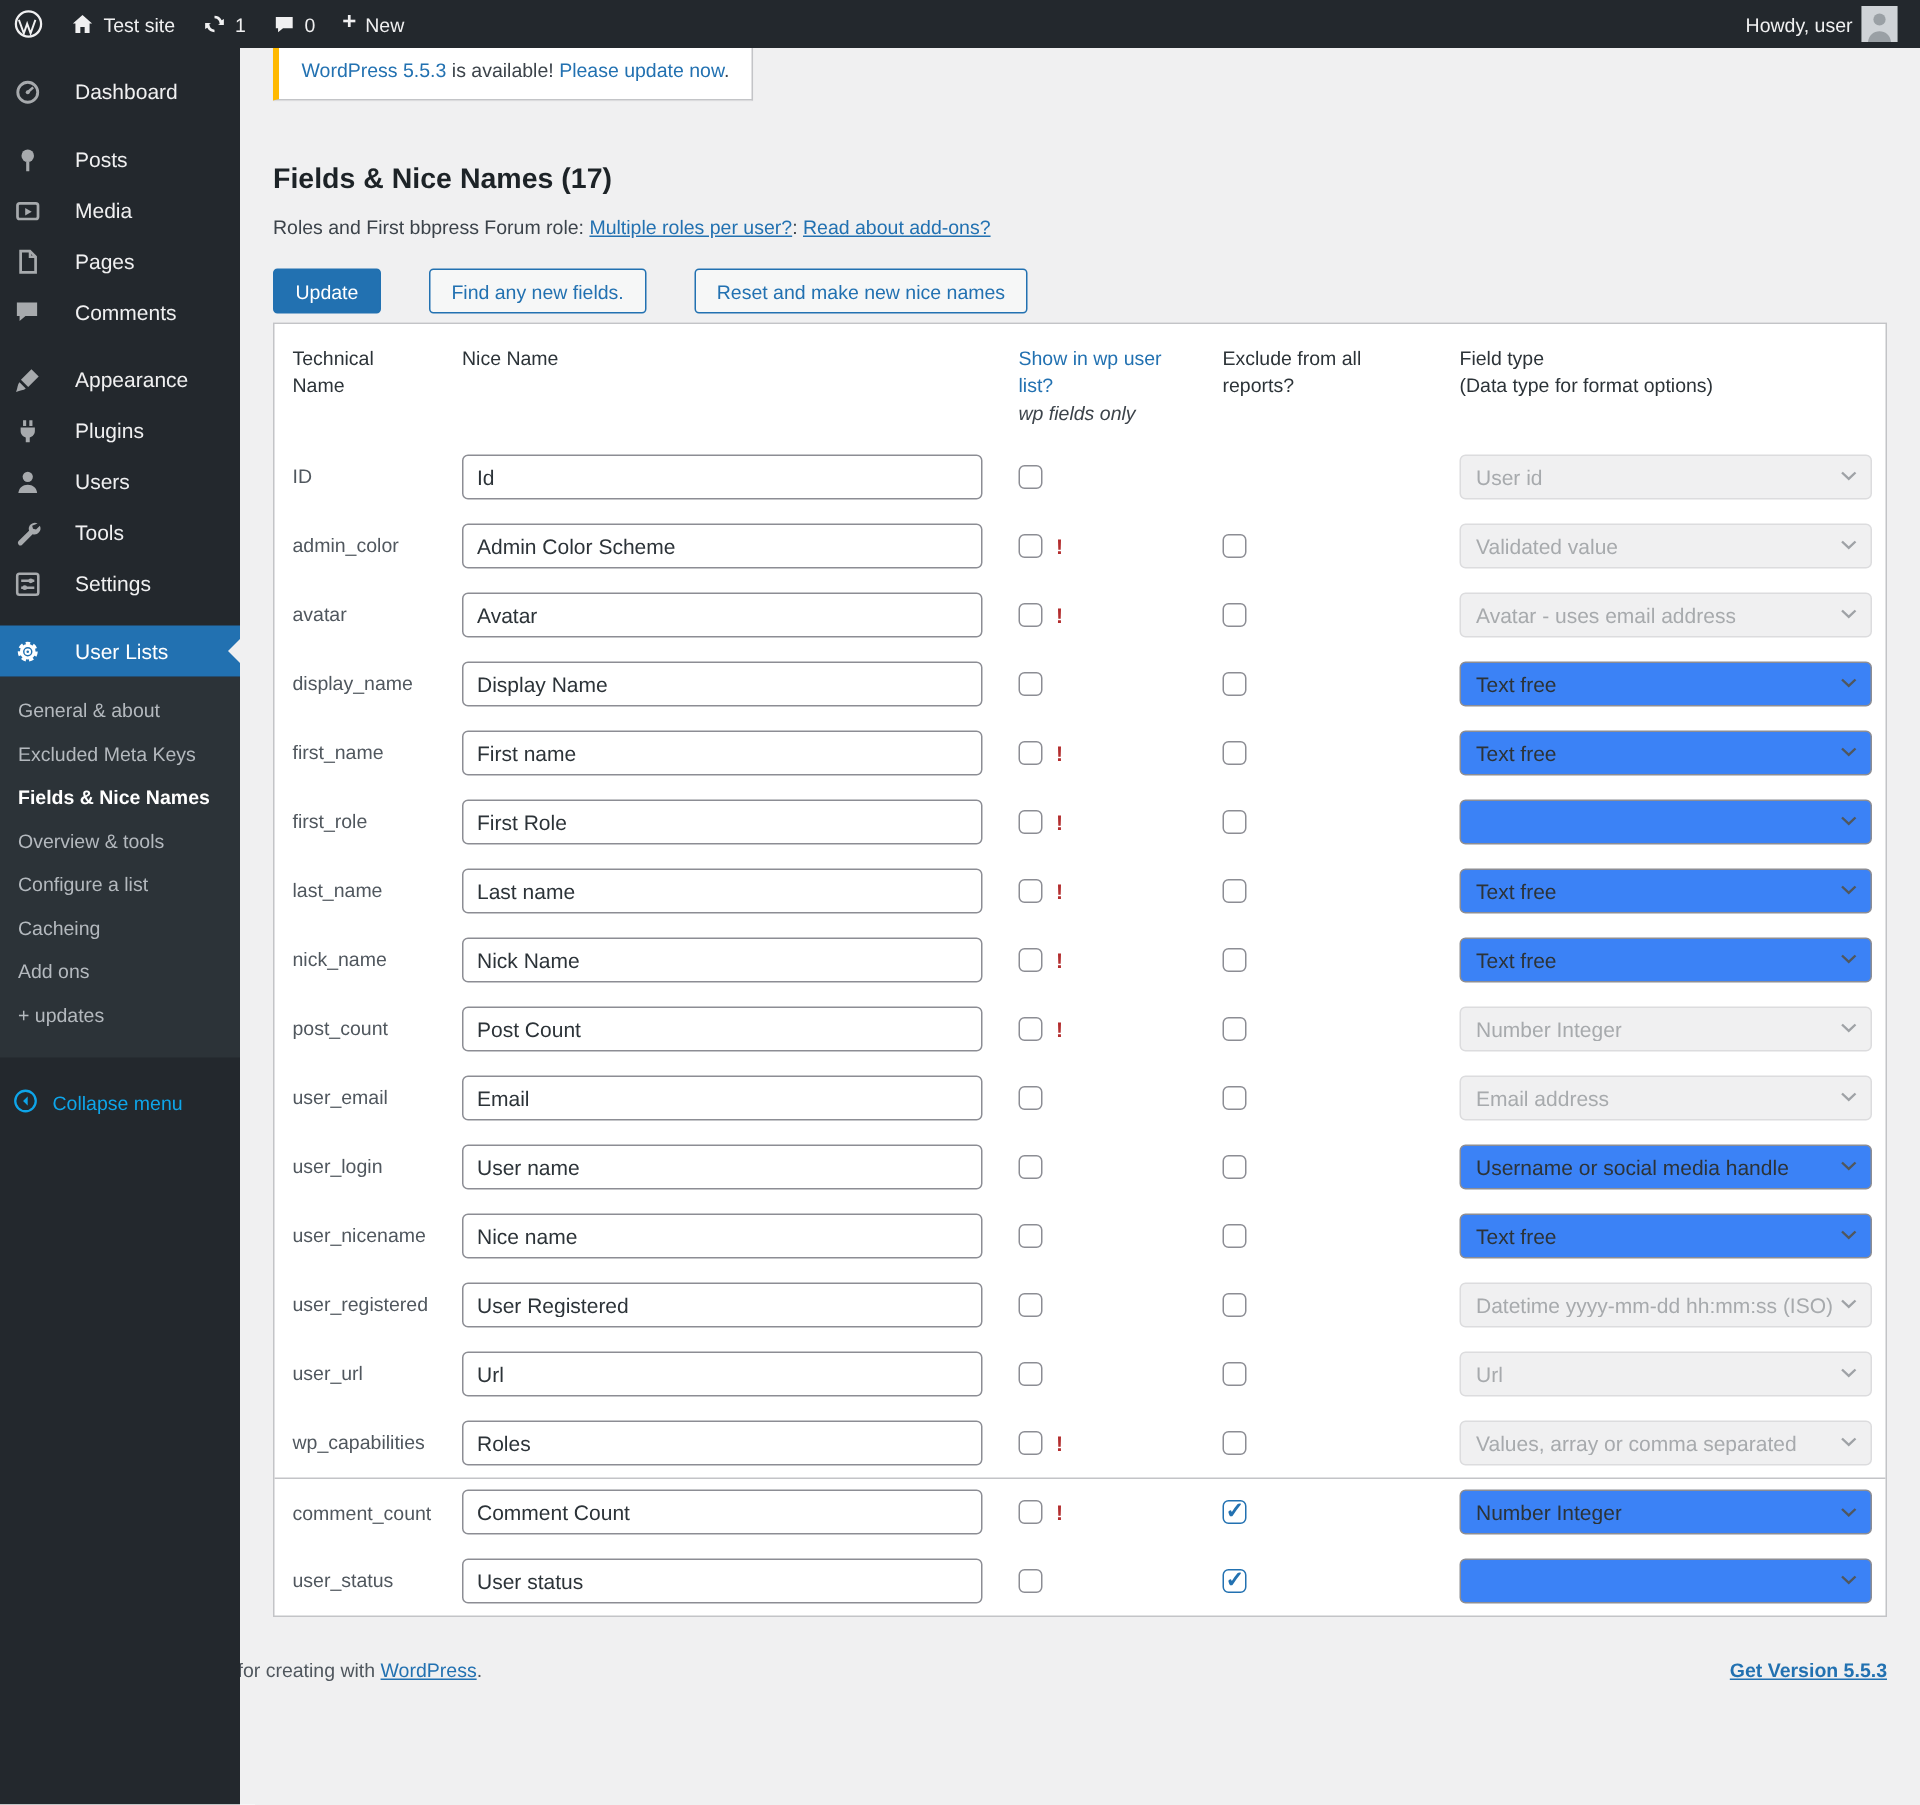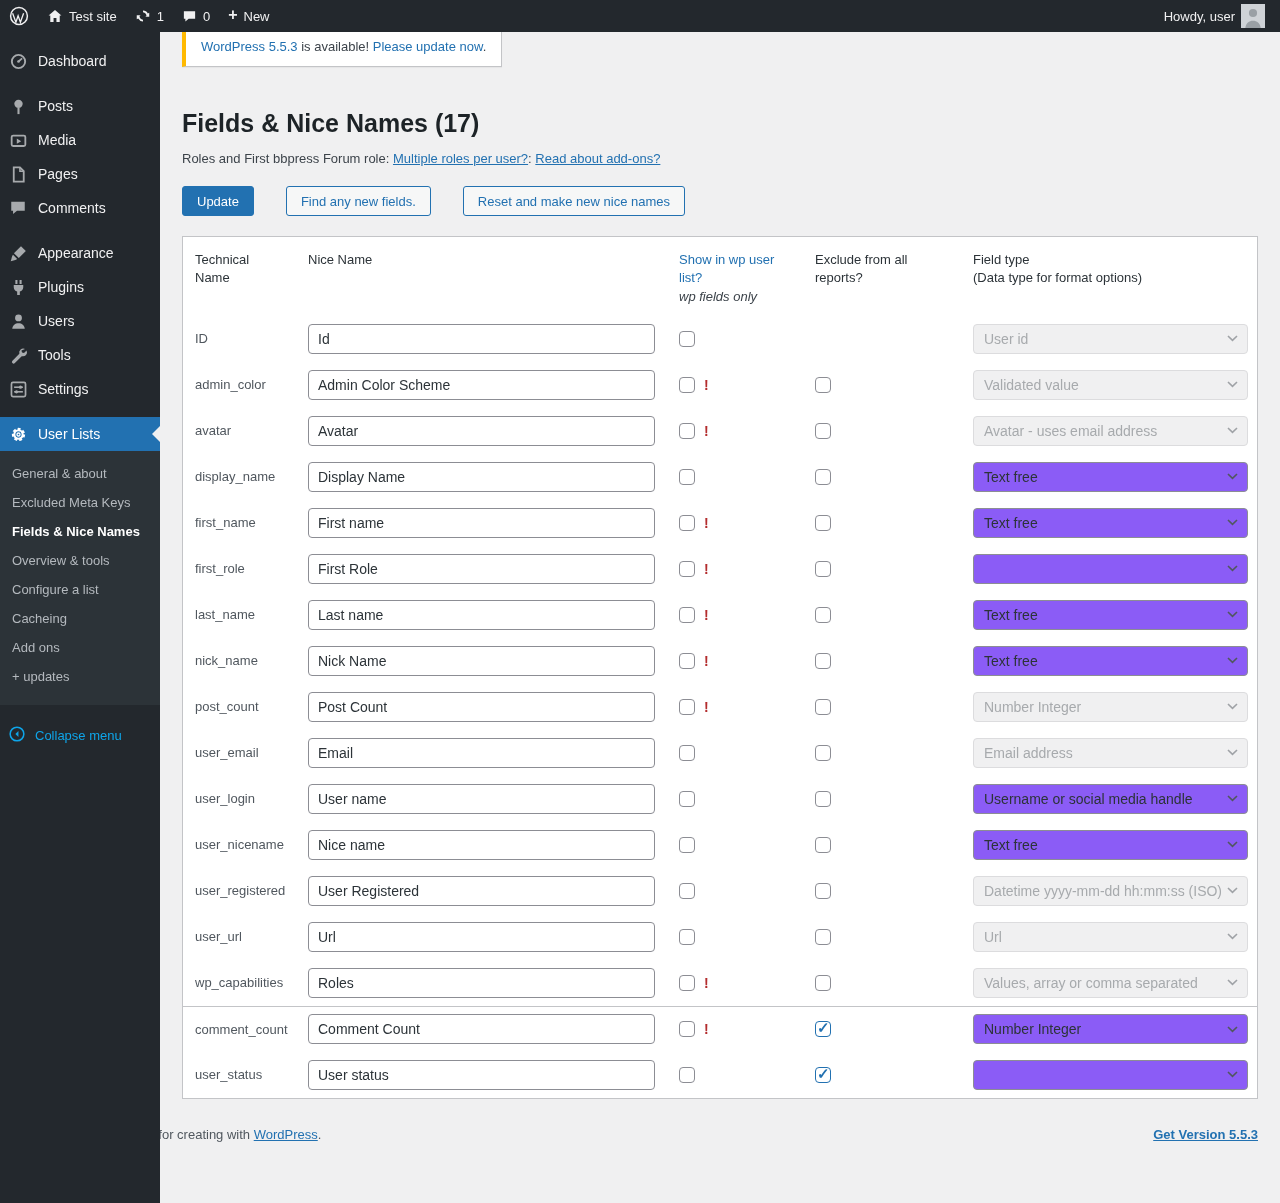--- a/index.html
+++ b/index.html
@@ -16,68 +16,68 @@
              display:flex;align-items:stretch;color:#f0f0f1;z-index:6}
   .ab-item{display:flex;align-items:center;gap:6px;padding:0 9px;color:#f0f0f1;font-size:13px;cursor:pointer}
   .ab-item svg{display:block}
   .ab-plus{font-size:16px;font-weight:bold;line-height:1;margin-top:-2px}
   .ab-right{margin-left:auto;display:flex;align-items:center;padding-right:6px}
   .avatar{width:24px;height:24px;display:inline-block;overflow:hidden;background:#cfd3d7}
 
   
   .sidebar{position:absolute;top:32px;left:0;width:160px;height:1171px;background:var(--bar);color:#f0f0f1}
   .menu{padding-top:12px}
-  .menu-item{height:34px;display:flex;align-items:center;gap:10px;padding:0 8px;font-size:14px;color:#f0f0f1;cursor:pointer}
+  .menu-item{height:34px;display:flex;align-items:center;gap:22px;padding:0 8px;font-size:14px;color:#f0f0f1;cursor:pointer}
   .mi-icon{width:20px;height:20px;display:flex;align-items:center;justify-content:center;color:#a7aaad;flex:0 0 20px}
   .sep{height:11px}
   .menu-item.active{background:var(--accent);color:#fff;position:relative}
   .menu-item.active .mi-icon{color:#fff}
   .menu-item.active::after{content:"";position:absolute;right:0;top:50%;margin-top:-8px;
                            border:8px solid transparent;border-right-color:var(--pagebg)}
   .submenu{background:#2c3338;padding:8px 0 14px}
   .submenu-item{padding:7px 12px;font-size:13px;color:#b4b9be;cursor:pointer}
   .submenu-item.current{color:#fff;font-weight:bold}
   .collapse{margin-top:12px;display:flex;align-items:center;gap:9px;padding:8px;color:#0ea5e9;font-size:13px;cursor:pointer}
 
   
   .content{margin-left:160px;padding:26px 22px 0}
   .notice{display:inline-block;background:#fff;border:1px solid #c3c4c7;border-left:4px solid var(--notice_accent);
           box-shadow:0 1px 1px rgba(0,0,0,.04);padding:12px 15px;font-size:13px;color:#3c434a}
   .notice a{}
-  h1.page-title{font-size:25px;font-weight:bold;color:#1d2327;margin:42px 0 0}
+  h1.page-title{font-size:19px;font-weight:bold;color:#1d2327;margin:42px 0 0}
   .note-line{margin-top:17px;color:#3c434a}
   .note-line a,.roles-line a{text-decoration:underline}
   .roles-line{margin-top:13px}
   .toolbar{margin-top:20px;display:flex;gap:32px}
   .btn{height:30px;border-radius:3px;font-size:13px;padding:0 14px;display:inline-flex;align-items:center;cursor:pointer;
        font-family:inherit}
   .btn-primary{background:var(--accent);border:1px solid var(--accent);color:#fff}
   .btn-secondary{background:#f6f7f7;border:1px solid var(--accent);color:var(--accent)}
 
   
-  .table{margin-top:20px;background:#fff;border:1px solid #c3c4c7}
+  .table{margin-top:6px;background:#fff;border:1px solid #c3c4c7}
   .thead,.trow{display:grid;grid-template-columns:113px 371px 136px 158px 1fr}
   .thead{padding:14px 0 10px;font-size:13px;color:#2c3338;line-height:1.35}
   .thead>div{padding:0 12px}
   .th-tech{max-width:95px}
   .show-head-link{color:var(--accent)}
   .head-note{font-style:italic;margin-top:2px;color:#3c434a}
   .trow{align-items:center;height:46px}
   .trow.group-start{border-top:1px solid #c3c4c7}
   .cell{padding:0 12px}
   .tech{font-size:13px;color:#50575e;white-space:nowrap}
   .nice-input{width:347px;height:30px;border:1px solid #8c8d94;border-radius:4px;padding:0 9px;font-size:14px;
               color:#2c3338;background:#fff;font-family:inherit}
   .checkbox{width:16px;height:16px;border:1px solid #8c8d94;border-radius:4px;background:#fff;display:inline-block;
             vertical-align:middle;position:relative;cursor:pointer}
   .checkbox.checked{border-color:var(--accent)}
   .checkbox.checked::after{content:"\2713";position:absolute;left:1px;top:-3px;color:var(--accent);
                            font-size:15px;font-weight:bold}
   .bang{color:var(--warning);font-weight:bold;font-size:14px;margin-left:9px;vertical-align:middle;display:inline-block}
-  .select{width:275px;height:30px;border:1px solid #8c8d94;border-radius:4px;background:#8b5cf6;display:inline-flex;
+  .select{width:275px;height:30px;border:1px solid #8c8d94;border-radius:4px;background:#3b82f6;display:inline-flex;
           align-items:center;justify-content:space-between;padding:0 9px 0 10px;font-size:14px;color:#2c3338;cursor:pointer}
   .select-text{white-space:nowrap;overflow:hidden;text-overflow:ellipsis}
   .select .chev svg{display:block}
   .select.disabled{background:#f0f0f1;border-color:#dcdcde;color:#a7aaad;cursor:default}
   .select.disabled .chev{opacity:.5}
 
   
   .footer{margin-left:72px;padding:28px 22px 0;display:flex;justify-content:space-between;font-size:13px;color:#50575e}
   .footer a{text-decoration:underline}
   .version-link{font-weight:bold}

